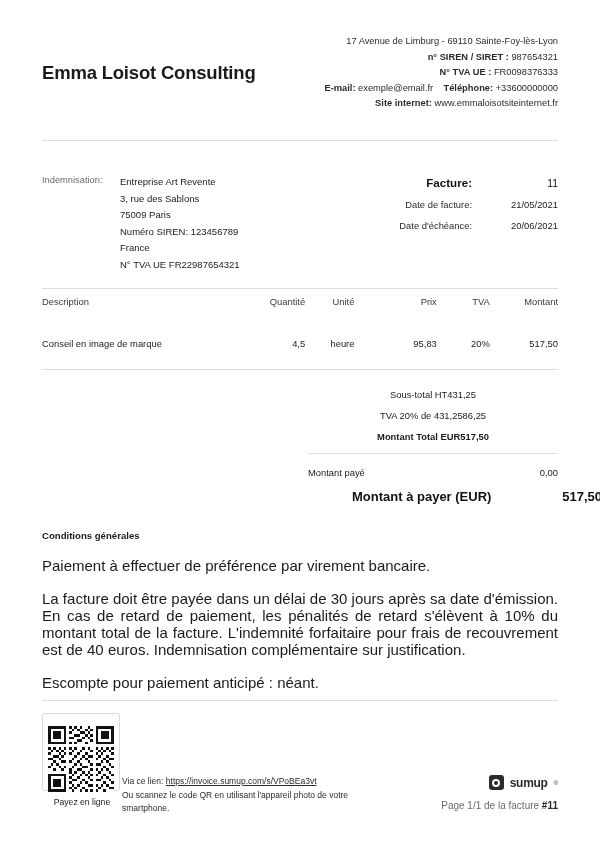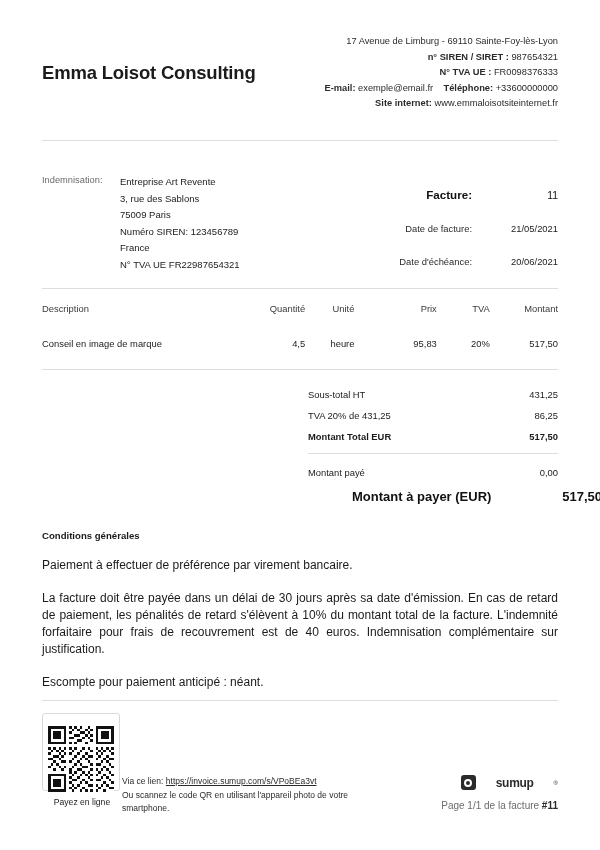--- a/index.html
+++ b/index.html
@@ -98,21 +98,20 @@
   .meta .mrow {
     display: flex;
     justify-content: flex-end;
     align-items: baseline;
     line-height: 21px;
   }
   .meta .mlabel {
     text-align: right;
     padding-right: 14px;
     color: #2b2b2b;
-    margin-top: 12px;
   }
   .meta .mvalue {
     width: 72px;
     text-align: right;
     color: #1b1b1b;
   }
   .meta .big .mlabel {
     font-size: 11.6px;
     font-weight: bold;
     color: #111;
@@ -134,21 +133,21 @@
   .items .trow {
     display: flex;
     align-items: baseline;
     font-size: 9.4px;
     color: #1b1b1b;
   }
   .items .thead {
     height: 36px;
     color: #3a3a3a;
   }
-  .items .thead .c { padding-top: 15px; }
+  .items .thead .c { padding-top: 8px; }
   .items .tbody-row { height: 40px; }
   .items .tbody-row .c { padding-top: 14px; }
   .c-desc { width: 194px; text-align: left; }
   .c-qty { width: 84px; text-align: right; }
   .c-unit { width: 70px; text-align: right; padding-right: 18px; box-sizing: border-box; }
   .c-price { width: 68px; text-align: right; }
   .c-tva { width: 56px; text-align: right; }
   .c-amount { width: 72px; text-align: right; }
   .rule-items-bottom { top: 369px; }
 
@@ -156,21 +155,21 @@
   .totals {
     position: absolute;
     left: 308px;
     top: 384px;
     width: 250px;
     font-size: 9.4px;
     color: #1b1b1b;
   }
   .totals .trow {
     display: flex;
-    justify-content: space-between;
+    justify-content: center;
     align-items: baseline;
     line-height: 21px;
   }
   .totals .trow.bold { font-weight: bold; }
   .totals .tlabel { text-align: left; }
   .totals .tval { text-align: right; }
   .rule-totals { left: 308px; width: 250px; top: 453px; }
   .paid {
     position: absolute;
     left: 308px;
@@ -201,21 +200,21 @@
     width: 516px;
     color: #1b1b1b;
   }
   .terms-title {
     font-size: 9.6px;
     font-weight: bold;
     margin-bottom: 16px;
   }
   .terms p {
     margin: 1px 0 16px 0;
-    font-size: 12px;
+    font-size: 15px;
     line-height: 17px;
     text-align: justify;
   }
   .terms p.last { margin-bottom: 0; }
 
   
   .footer-rule { top: 700px; }
   .qr-box {
     position: absolute;
     left: 42px;
@@ -256,21 +255,21 @@
   .pay-text a {
     color: #2b2b2b;
     text-decoration: underline;
   }
   .sumup {
     position: absolute;
     right: 42px;
     top: 775px;
     display: flex;
     align-items: center;
-    gap: 20px;
+    gap: 6px;
     justify-content: space-between;
   }
   .sumup-mark {
     width: 15px;
     height: 15px;
     border-radius: 3px;
     background: #2b2b2b;
     position: relative;
   }
   .sumup-mark::before {

